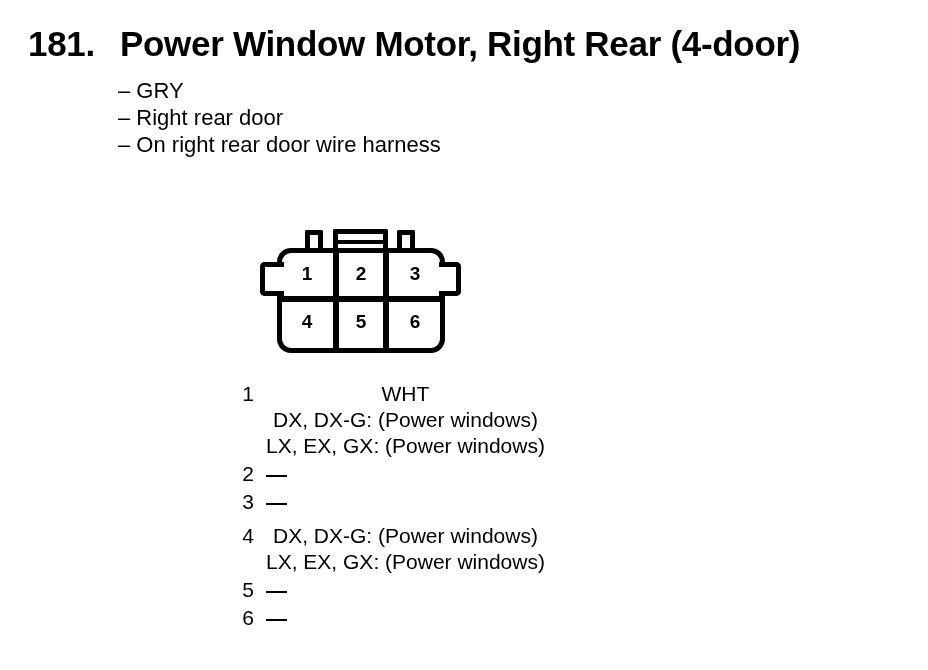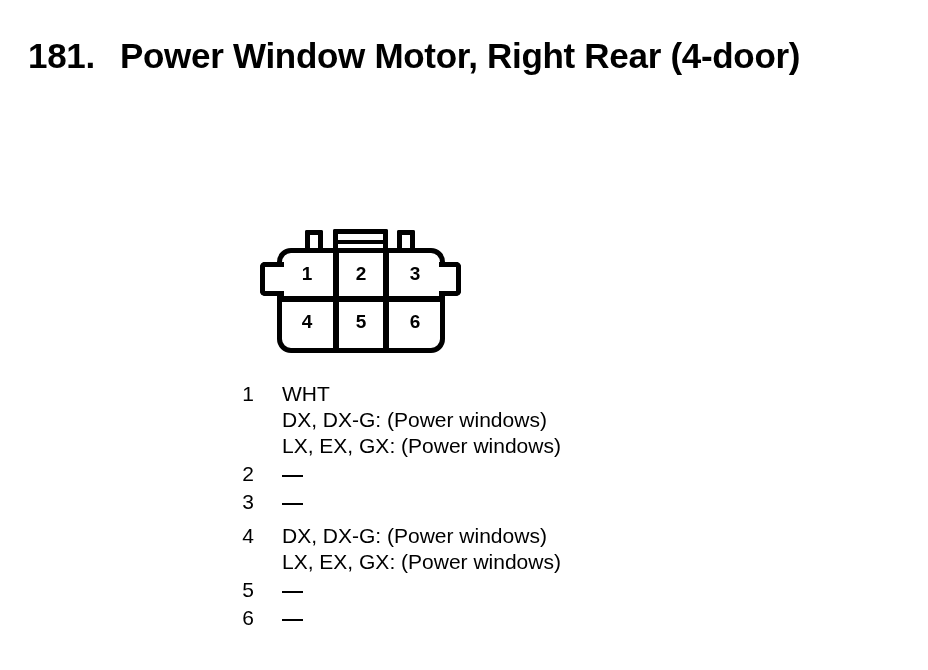--- a/index.html
+++ b/index.html
@@ -16,21 +16,20 @@
   
   .title-row {
     position: absolute;
     left: 28px;
     top: 24px;
     font-size: 35px;
     font-weight: bold;
     letter-spacing: -0.3px;
     white-space: nowrap;
     line-height: 40px;
-    margin-top: 12px;
   }
   .title-num { display: inline-block; width: 92px; }
 
   
   .details {
     position: absolute;
     left: 118px;
     top: 77px;
     font-size: 22px;
     line-height: 27px;
@@ -96,32 +95,37 @@
     position: absolute;
     left: 160px;
     top: 381px;
     width: 620px;
     font-size: 21px;
     line-height: 26px;
   }
   .pin-row { display: flex; margin-bottom: 2px; }
   .pin-row.gap { margin-top: 8px; }
   .pin-num { flex: none; width: 94px; text-align: right; }
-  .pin-desc { margin-left: 28px; white-space: nowrap; }
+  .pin-desc { margin-left: 12px; white-space: nowrap; text-align: center; }
   .pin-line.dash { font-weight: bold; letter-spacing: 1px; }
 </style>
 </head>
 <body>
 
 <div class="page">
 
   <div class="title-row">
     <span class="title-num">181.</span><span>Power Window Motor, Right Rear (4-door)</span>
   </div>
 
+  <div class="details">
+    <div>– GRY</div>
+    <div>– Right rear door</div>
+    <div>– On right rear door wire harness</div>
+  </div>
 
   <div class="connector">
     <div class="c-tab c-tab-left"></div>
     <div class="c-tab c-tab-center">
       <div class="c-ridge"></div>
     </div>
     <div class="c-tab c-tab-right"></div>
 
     <div class="c-body"></div>
 

